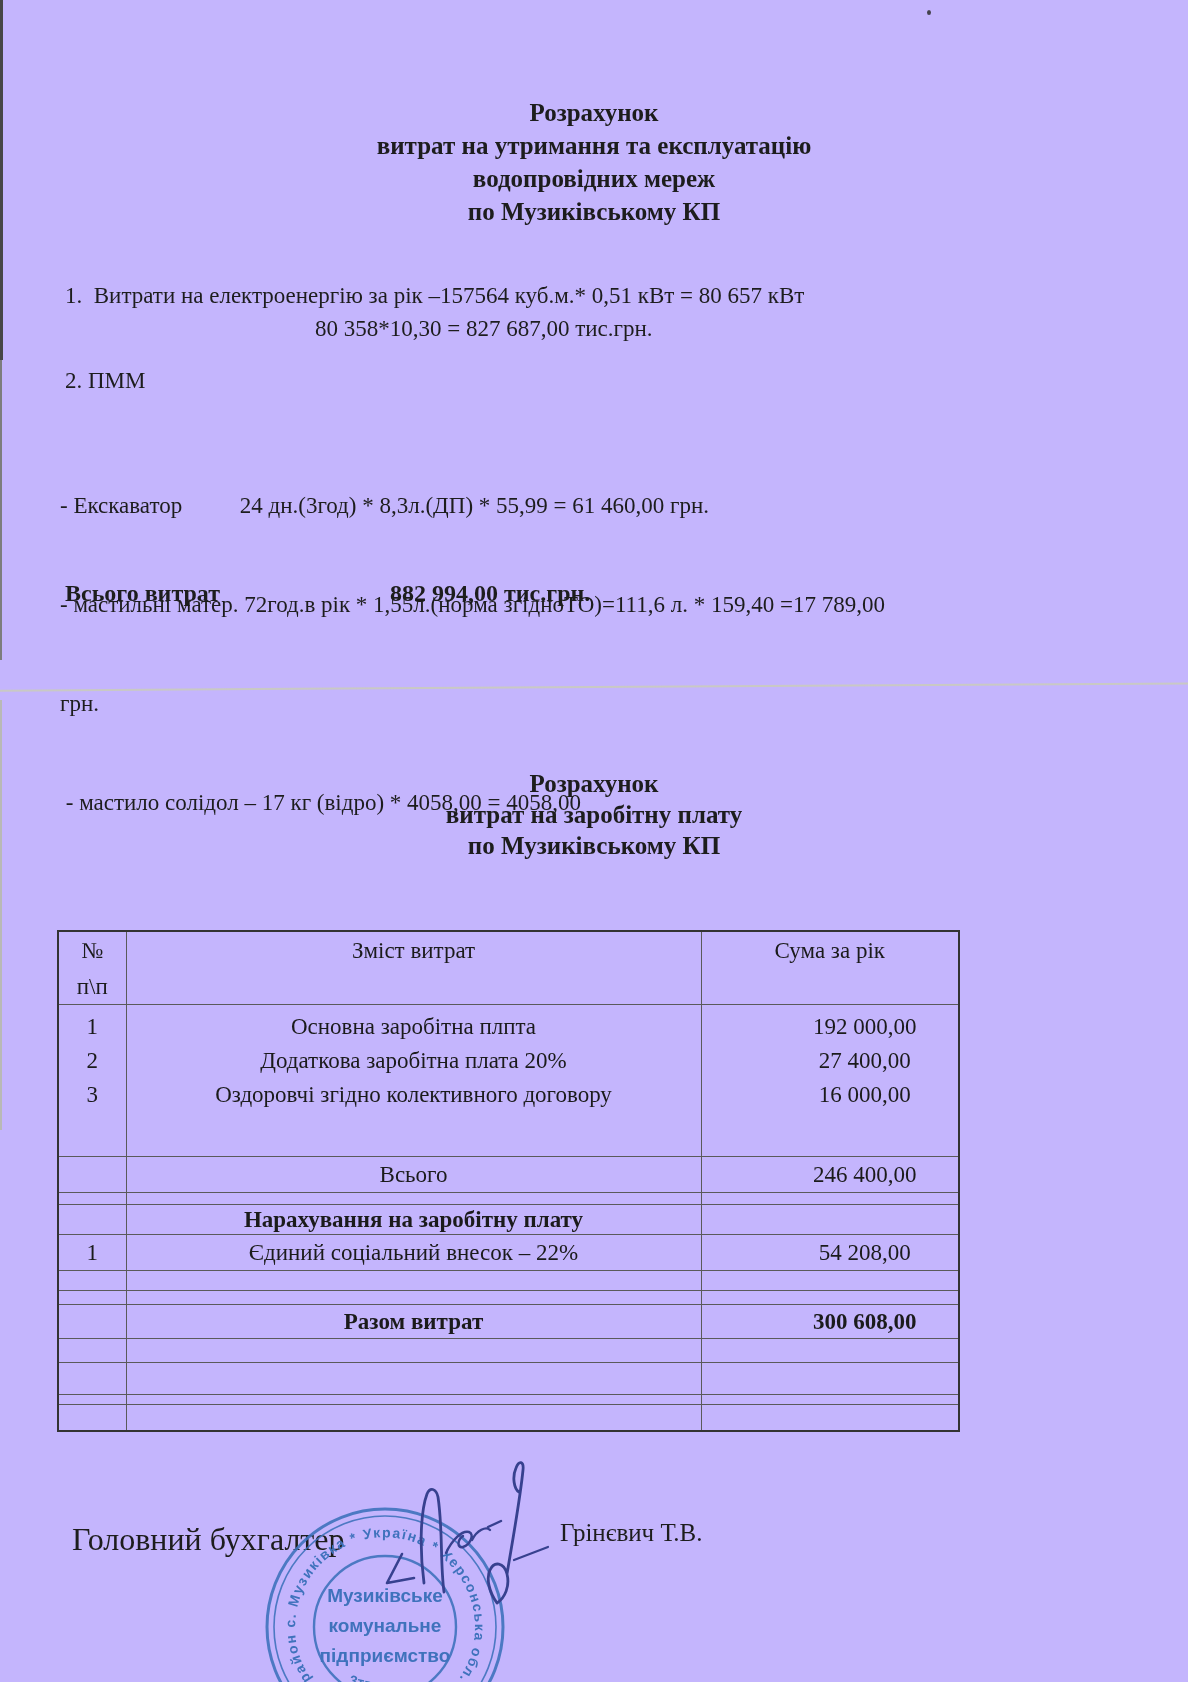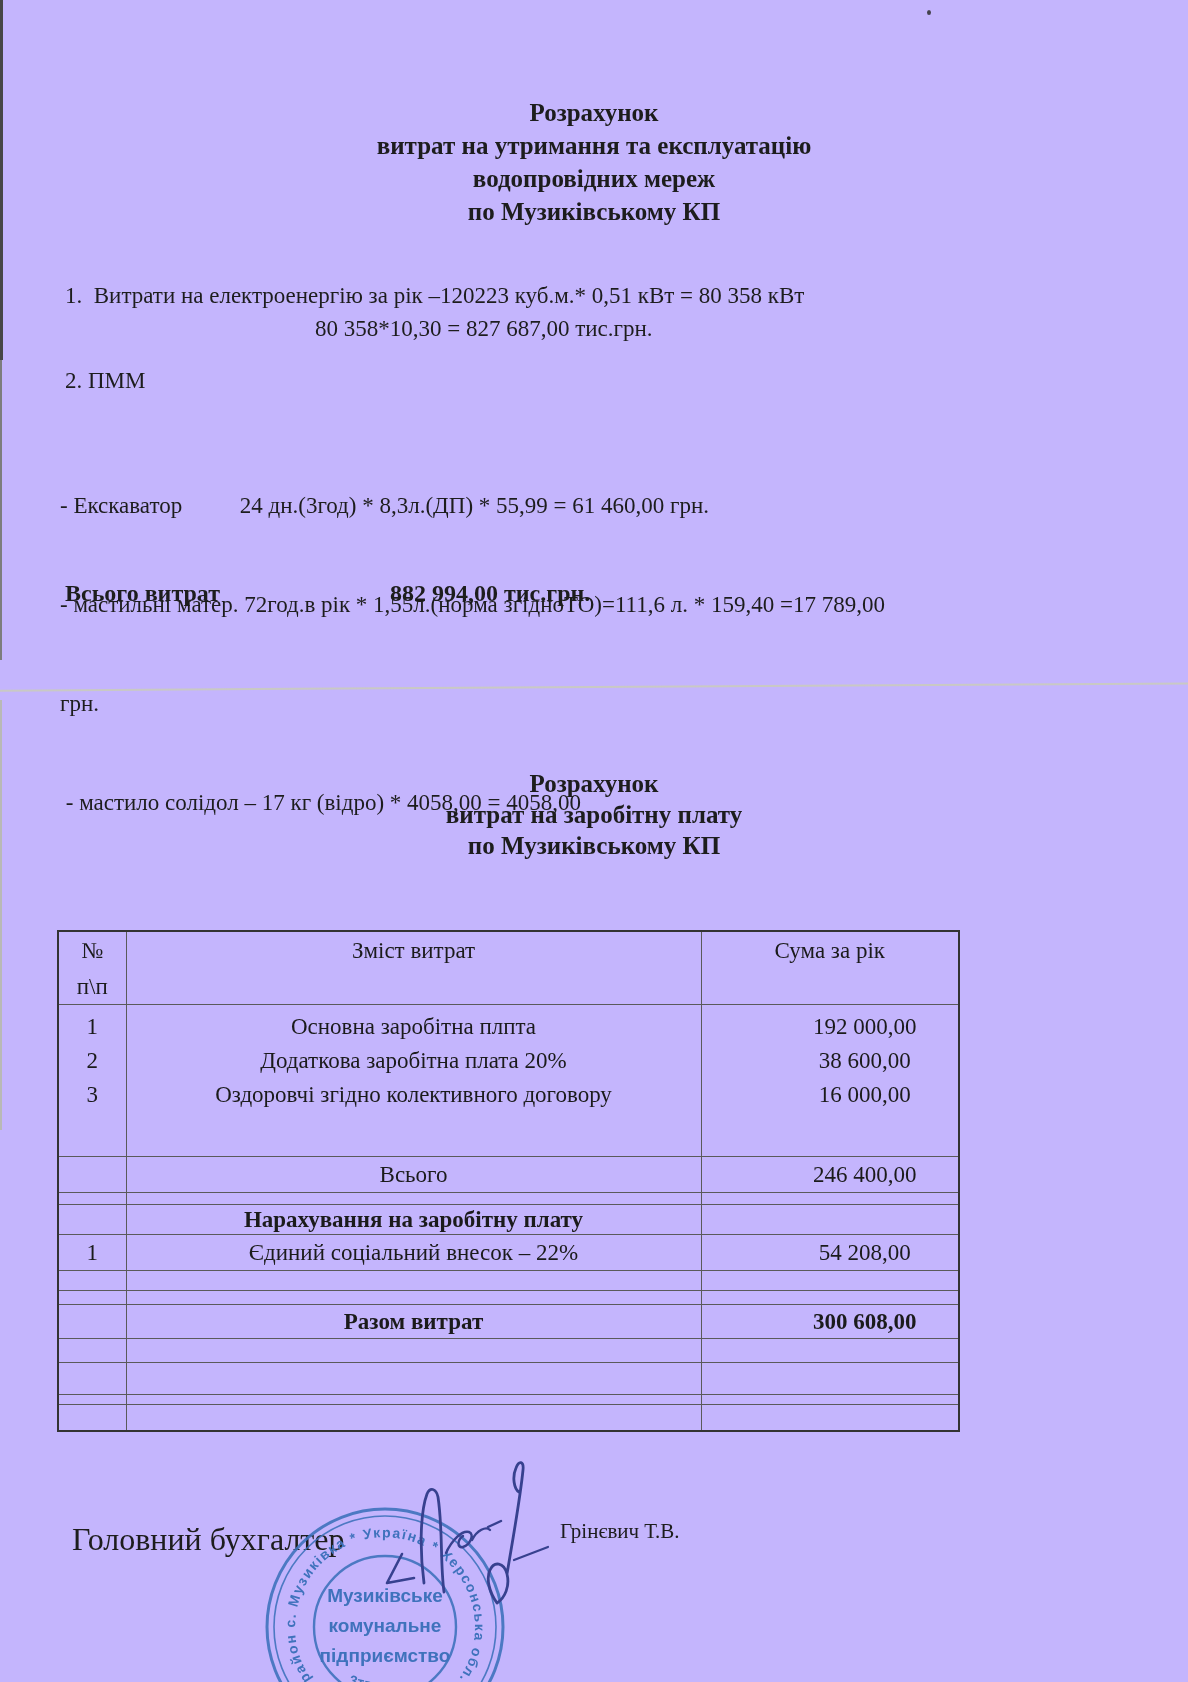--- a/index.html
+++ b/index.html
@@ -51,21 +51,21 @@
   .rg{height:34px}.re3{height:24px}.re4{height:32px}.re5{height:10px}.re6{height:26px}
   .vtop{vertical-align:top !important;}
   .hdr-num div{line-height:34px;padding-top:2px;}
   .hdr-cell{padding-top:6px !important;}
   .stack div{line-height:34px;}
   .items-cell{padding-top:5px !important;}
   .sum-cell{padding-left:70px !important;}
   .bold{font-weight:bold;margin-left:33px;}
   
   .signer-role{left:72px;top:1521px;font-size:32px;}
-  .signer-name{left:560px;top:1519px;font-size:21px;}
+  .signer-name{left:560px;top:1519px;font-size:25px;}
   .stamp-svg{position:absolute;left:255px;top:1497px;pointer-events:none;}
   .sig-svg{position:absolute;left:0;top:1360px;pointer-events:none;}
   .stamp-ring-text{
     font-family:"Liberation Sans", sans-serif;font-size:14px;font-weight:bold;
     letter-spacing:1.5px;fill:var(--stamp-color,#3f72bc);
   }
   .stamp-center-text{
     font-family:"Liberation Sans", sans-serif;font-size:19px;font-weight:bold;
     fill:var(--stamp-color,#3f72bc);text-anchor:middle;
   }
@@ -87,21 +87,21 @@
   <div class="page-split"></div>
   <div class="speck"></div>
 
   <div class="abs title-block t1">
     <div>Розрахунок</div>
     <div>витрат на утримання та експлуатацію</div>
     <div>водопровідних мереж</div>
     <div>по Музиківському КП</div>
   </div>
 
-  <div class="abs bodytext p-item1">1.  Витрати на електроенергію за рік –120223 куб.м.* 0,51 кВт = 80 358 кВт</div>
+  <div class="abs bodytext p-item1">1.  Витрати на електроенергію за рік –157564 куб.м.* 0,51 кВт = 80 657 кВт</div>
   <div class="abs bodytext p-item1-l2">80 358*10,30 = 827 687,00 тис.грн.</div>
 
   <div class="abs bodytext p-pmm">2. ПММ</div>
 
   <div class="abs bodytext p-pmm-lines">
     <div>- Екскаватор          24 дн.(3год) * 8,3л.(ДП) * 55,99 = 61 460,00 грн.</div>
     <div>- мастильні матер. 72год.в рік * 1,55л.(норма згідноТО)=111,6 л. * 159,40 =17 789,00</div>
     <div>грн.</div>
     <div> - мастило солідол – 17 кг (відро) * 4058,00 = 4058,00</div>
   </div>
@@ -136,21 +136,21 @@
         <div>2</div>
         <div>3</div>
       </td>
       <td class="vtop items-cell stack">
         <div>Основна заробітна плпта</div>
         <div>Додаткова заробітна плата 20%</div>
         <div>Оздоровчі згідно колективного договору</div>
       </td>
       <td class="vtop items-cell stack sum-cell">
         <div>192 000,00</div>
-        <div>38 600,00</div>
+        <div>27 400,00</div>
         <div>16 000,00</div>
       </td>
     </tr>
     <tr class="rt">
       <td></td>
       <td>Всього</td>
       <td class="sum-cell">246 400,00</td>
     </tr>
     <tr class="rthin">
       <td></td>

